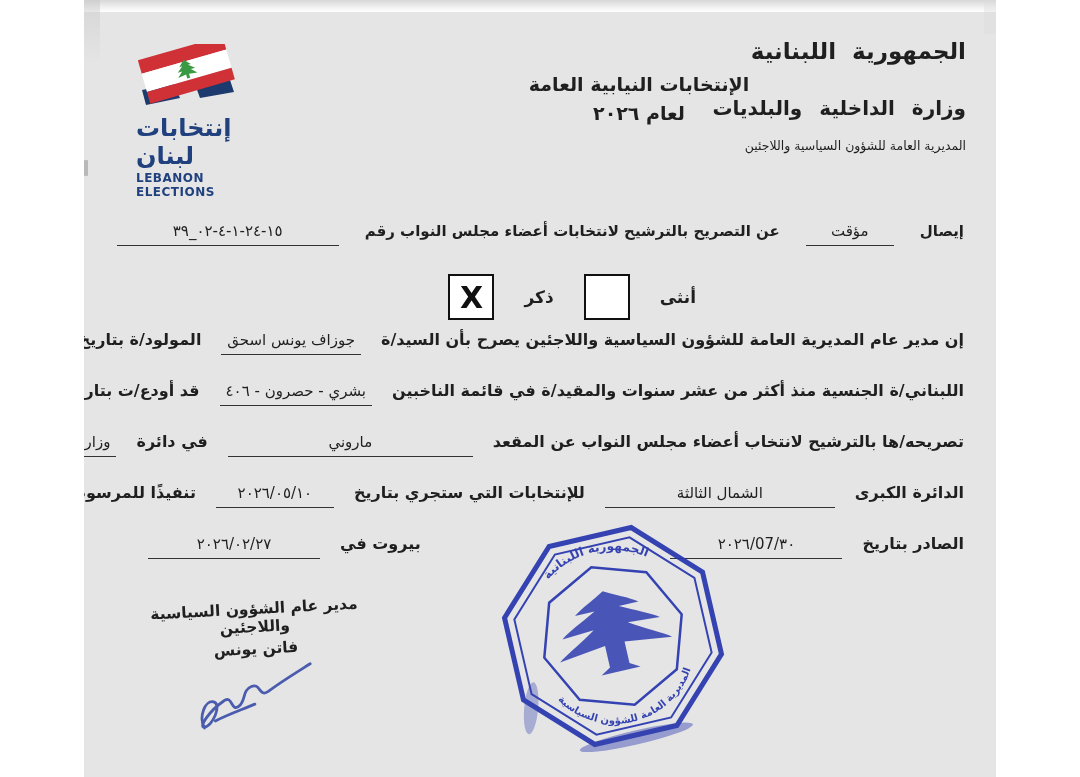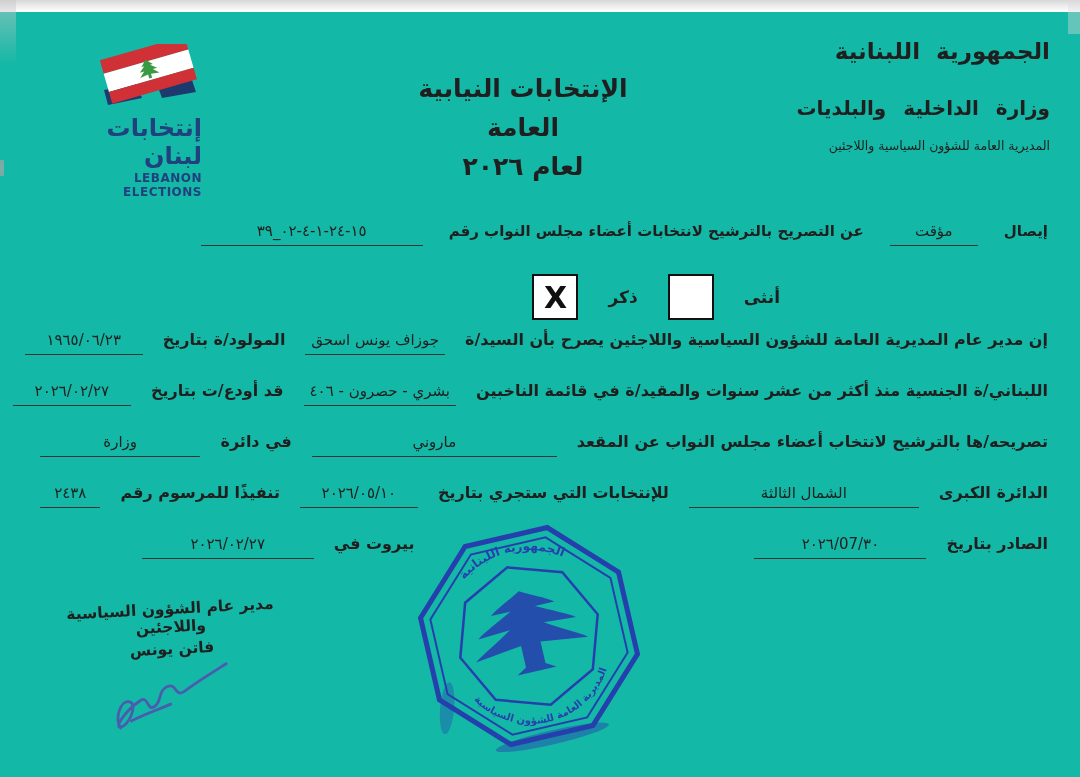--- a/index.html
+++ b/index.html
@@ -1,41 +1,41 @@
 <!DOCTYPE html>
 <html lang="ar" dir="rtl"><head>
 <meta charset="utf-8">
 <style>
   * { box-sizing: border-box; margin: 0; padding: 0; }
   html,body { background:#ffffff; }
   body { font-family: "DejaVu Sans", sans-serif; }
   .page {
-    position: relative; width: 1080px; height: 777px;
-    background: #14b8a6; overflow: hidden; margin: 0 auto;
+    position: relative; width: 912px; height: 777px;
+    background: #e5e5e5; overflow: hidden; margin: 0 auto;
     direction: rtl; color:#1f1f1f;
   }
   
   .scan-top { position:absolute; top:0; left:0; right:0; height:12px;
     background: linear-gradient(180deg,#d7d7d7 0%, #efefef 55%, #ffffff 100%); }
   .scan-corner-l { position:absolute; top:0; left:0; width:16px; height:64px;
     background: linear-gradient(180deg,#c9c9c9, rgba(255,255,255,0)); opacity:.55; }
   .scan-corner-r { position:absolute; top:0; right:0; width:12px; height:34px;
     background:#dcdcdc; opacity:.4; }
   .scan-mark { position:absolute; left:0; top:160px; width:4px; height:16px;
     background:#a7a7a7; opacity:.7; border-radius:1px; }
 
   
   .hdr-right { position:absolute; top:38px; right:30px; text-align:right; }
   .hdr-right .l1 { font-size:23px; font-weight:700; letter-spacing:1px; word-spacing:8px; }
   .hdr-right .l2 { font-size:20px; font-weight:700; word-spacing:10px; margin-top:32px; }
   .hdr-right .l3 { font-size:12.5px; font-weight:400; margin-top:18px; }
-  .hdr-center { position:absolute; top:70px; left:383px; width:280px;
-    text-align:center; font-weight:700; font-size:25px; line-height:1.55; }
+  .hdr-center { position:absolute; top:70px; left:415px; width:280px;
+    text-align:center; font-weight:700; font-size:19px; line-height:1.55; }
 
-  .logo { position:absolute; top:44px; left:52px; width:150px; text-align:right; }
+  .logo { position:absolute; top:44px; left:52px; width:150px; text-align:left; }
   .logo-ar { font-size:24px; font-weight:700; color:#20417e; margin-top:2px; }
   .logo-en { font-size:12px; font-weight:700; color:#20417e; letter-spacing:.5px; margin-top:1px; }
 
   
   .row { position:absolute; right:32px; left:40px; display:flex;
     direction:rtl; align-items:baseline; column-gap:20px; white-space:nowrap; }
   .lbl { font-weight:700; font-size:16px; flex:0 0 auto; }
   .lbl.big { font-size:15px; }
   .uval { border-bottom:1.5px solid #333; text-align:center; padding:0 6px 5px;
     font-size:15px; font-weight:400; flex:0 0 auto; }

